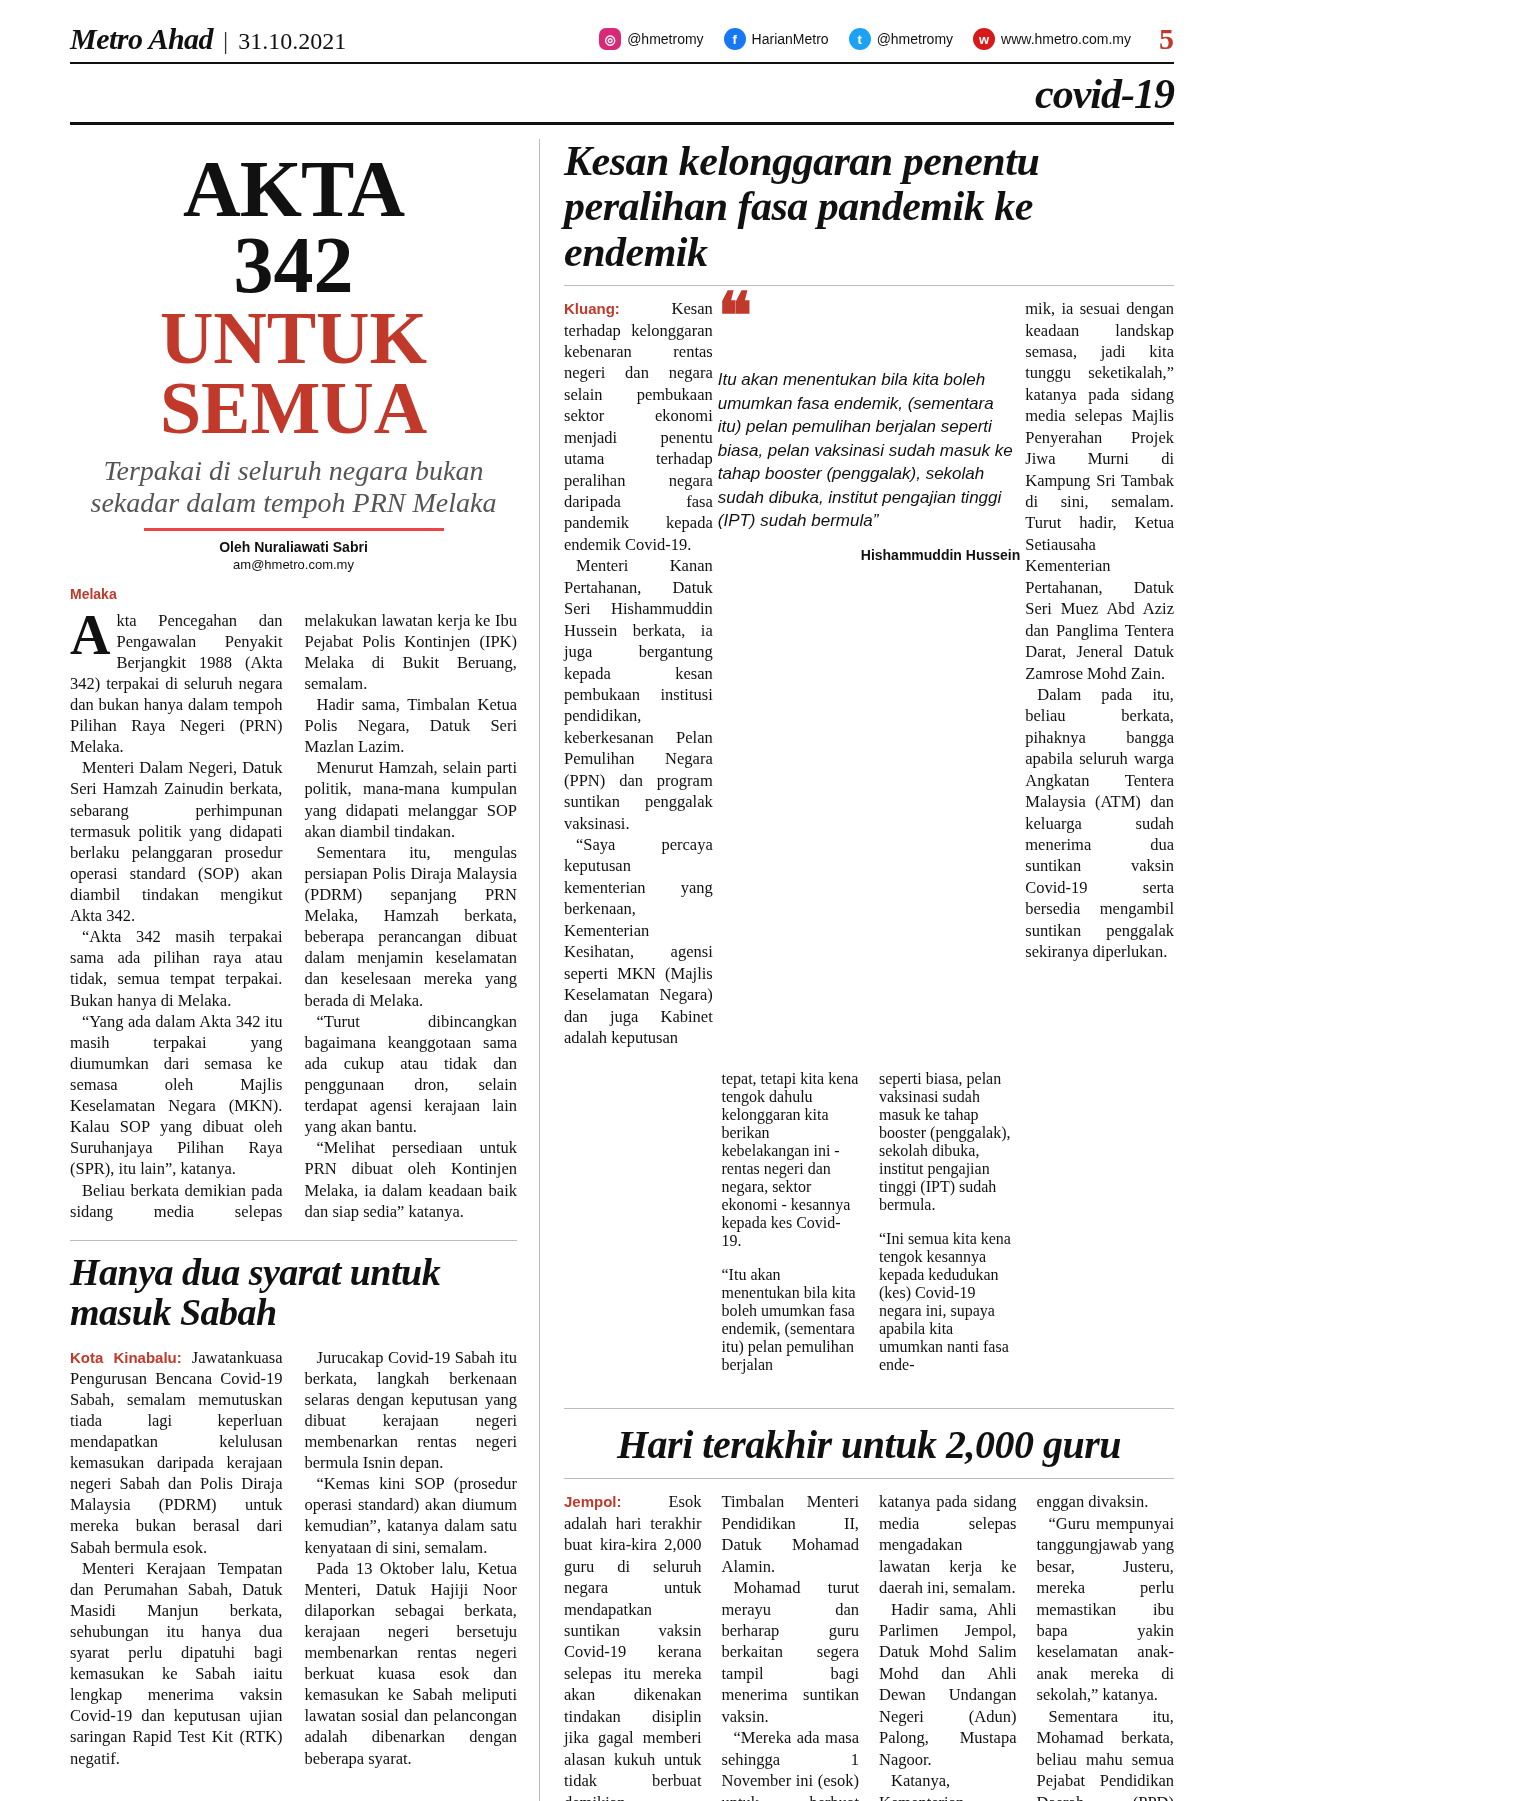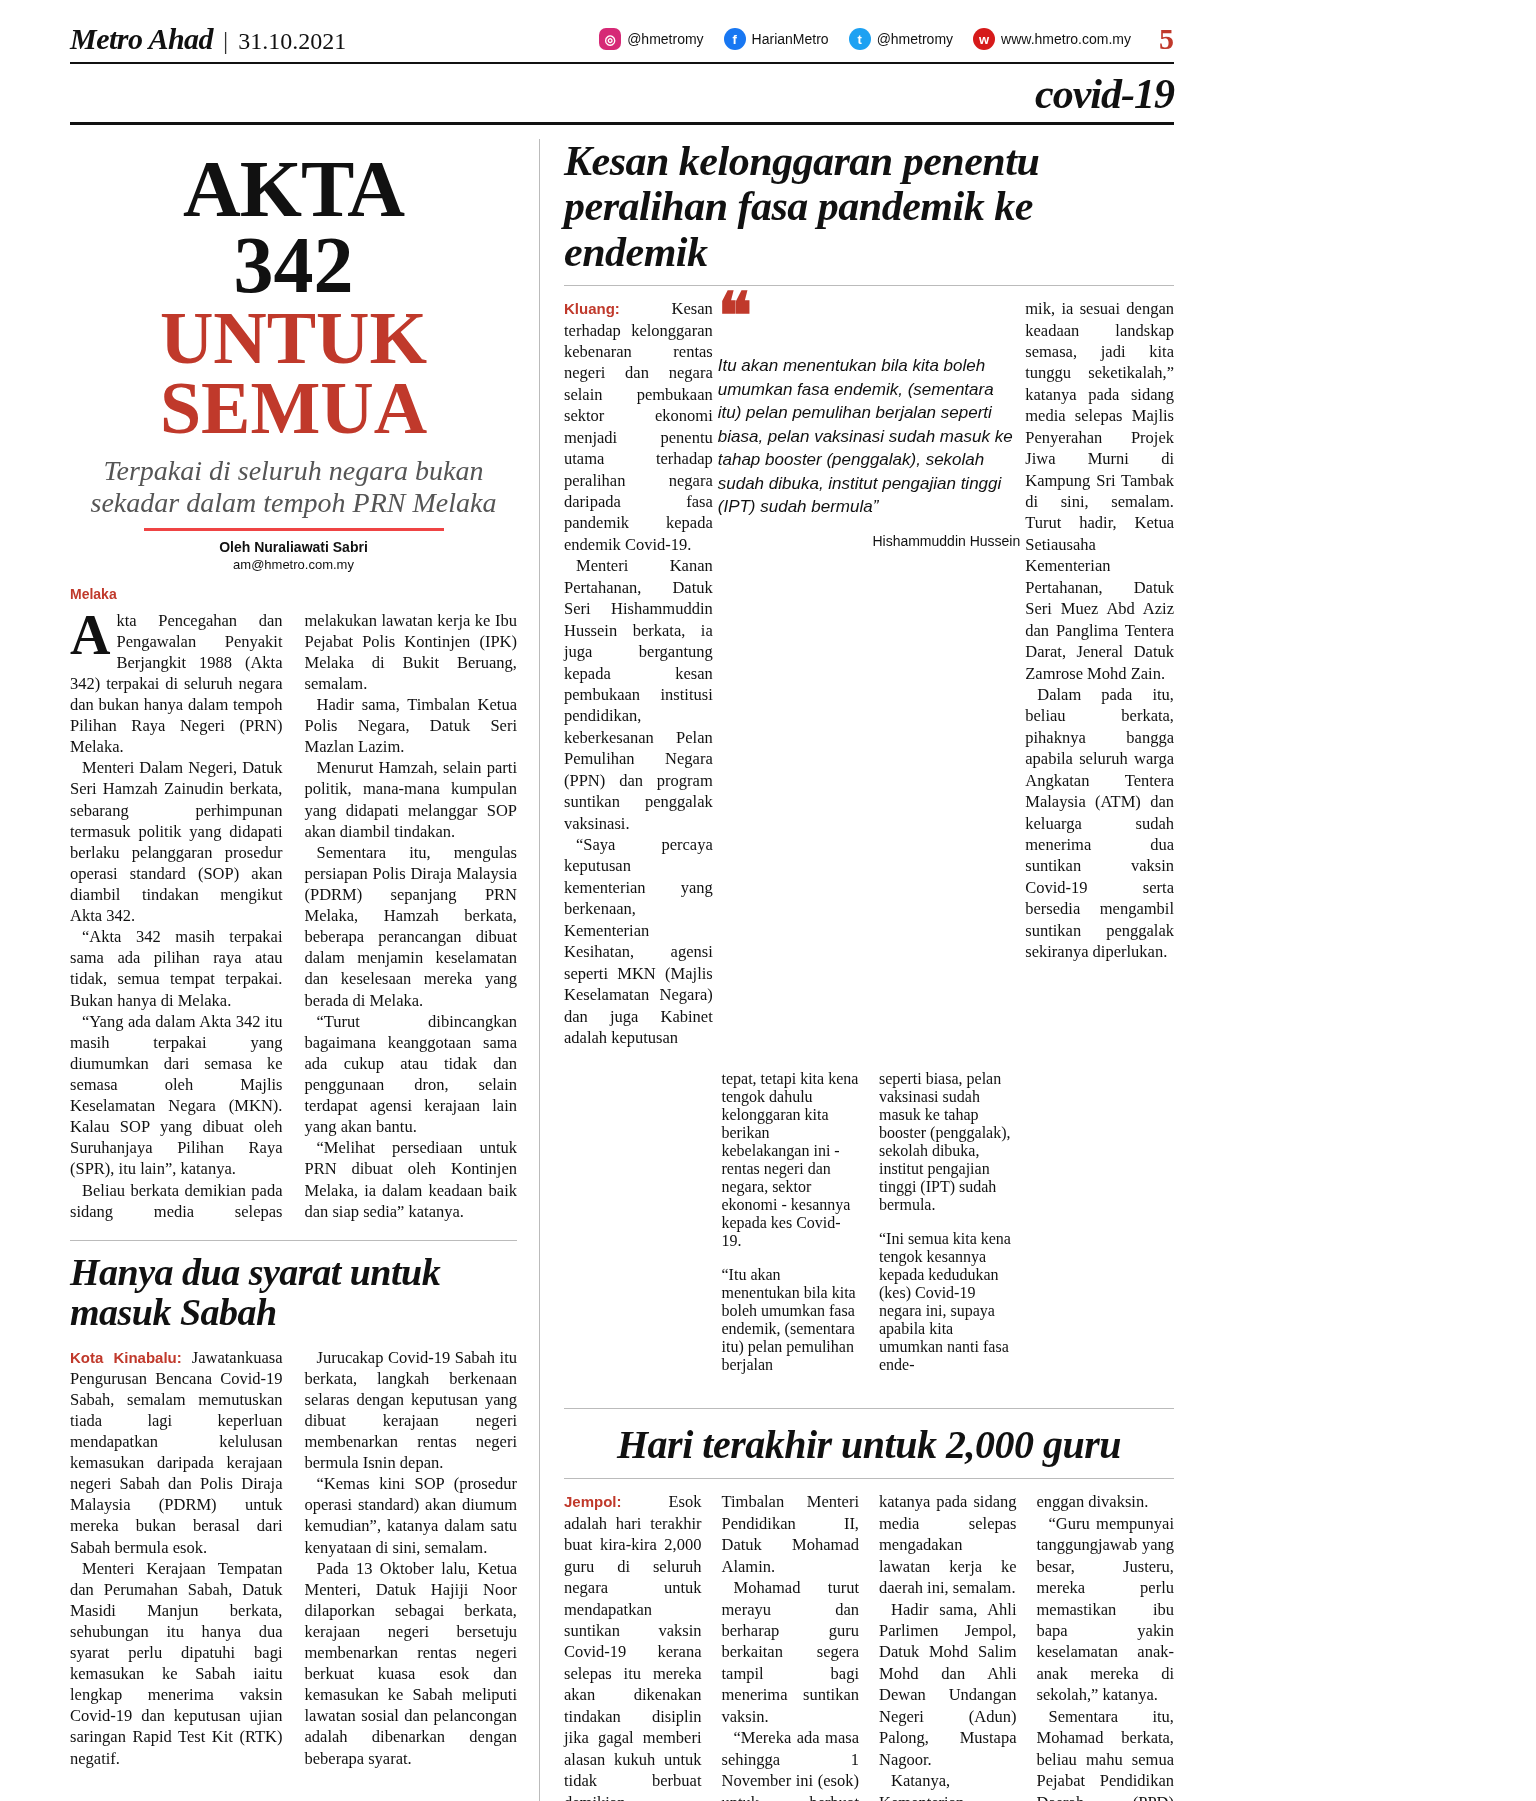--- a/index.html
+++ b/index.html
@@ -69,22 +69,22 @@
   .h-kesan { font-family:"Liberation Serif", serif; font-style:italic; font-weight:bold; font-size:42px; line-height:1.08; letter-spacing:-0.5px; }
   .rule-under { border-top:1px solid #bbb; margin:10px 0 12px; }
 
   .kluang-grid { display:grid; grid-template-columns: 1fr 1fr 1fr 1fr; gap:0 5px; }
   .kluang-grid p { margin:0; text-align:justify; font-size:16.5px; line-height:1.3; text-indent:12px; hyphens:auto; }
   .kluang-grid p.first { text-indent:0; }
   .lead { color:#c0392b; font-family:"Liberation Sans", sans-serif; font-weight:bold; font-size:15px; }
 
   .pullquote { grid-column: 2 / span 2; }
   .quote-mark { color:#c0392b; font-size:64px; line-height:0.6; font-family:"Liberation Serif", serif; font-weight:bold; }
-  .pq-text { font-family:"Liberation Sans", sans-serif; font-style:italic; font-size:17px; line-height:1.38; margin-top:18px; }
-  .pq-attr { text-align:right; font-family:"Liberation Sans", sans-serif; font-weight:normal; font-size:14px; margin-top:14px; }
+  .pq-text { font-family:"Liberation Sans", sans-serif; font-style:italic; font-size:17px; line-height:1.38; margin-top:32px; }
+  .pq-attr { text-align:right; font-family:"Liberation Sans", sans-serif; font-weight:bold; font-size:14px; margin-top:14px; }
 
   .span-row { display:grid; grid-template-columns:1fr 1fr 1fr 1fr; gap:0 20px; margin-top:6px; }
 
   .h-hari { font-family:"Liberation Serif", serif; font-style:italic; font-weight:bold; font-size:40px; text-align:center; letter-spacing:-0.5px; margin:6px 0 4px; }
 
   .jempol-grid { display:grid; grid-template-columns:1fr 1fr 1fr 1fr; gap:0 20px; }
   .jempol-grid p { margin:0; text-align:justify; font-size:16.5px; line-height:1.3; text-indent:12px; hyphens:auto; }
   .jempol-grid p.first { text-indent:0; }
 
   .photo-box { margin-top:12px; border-top:1px solid #bbb; }

